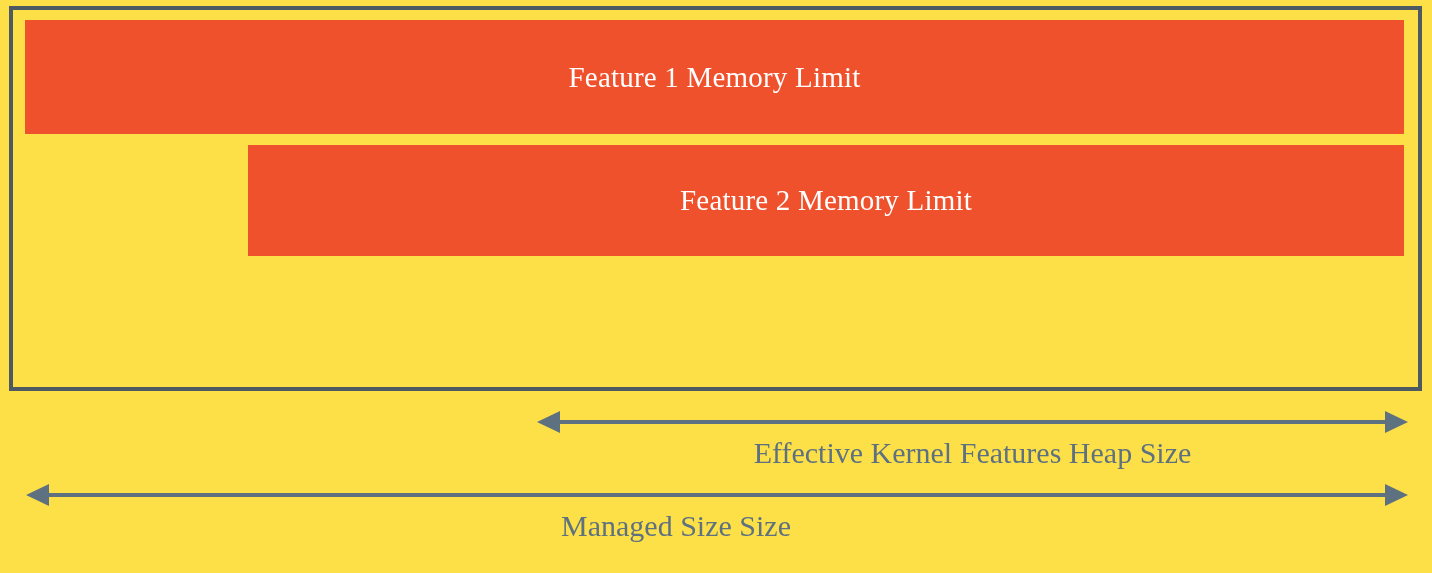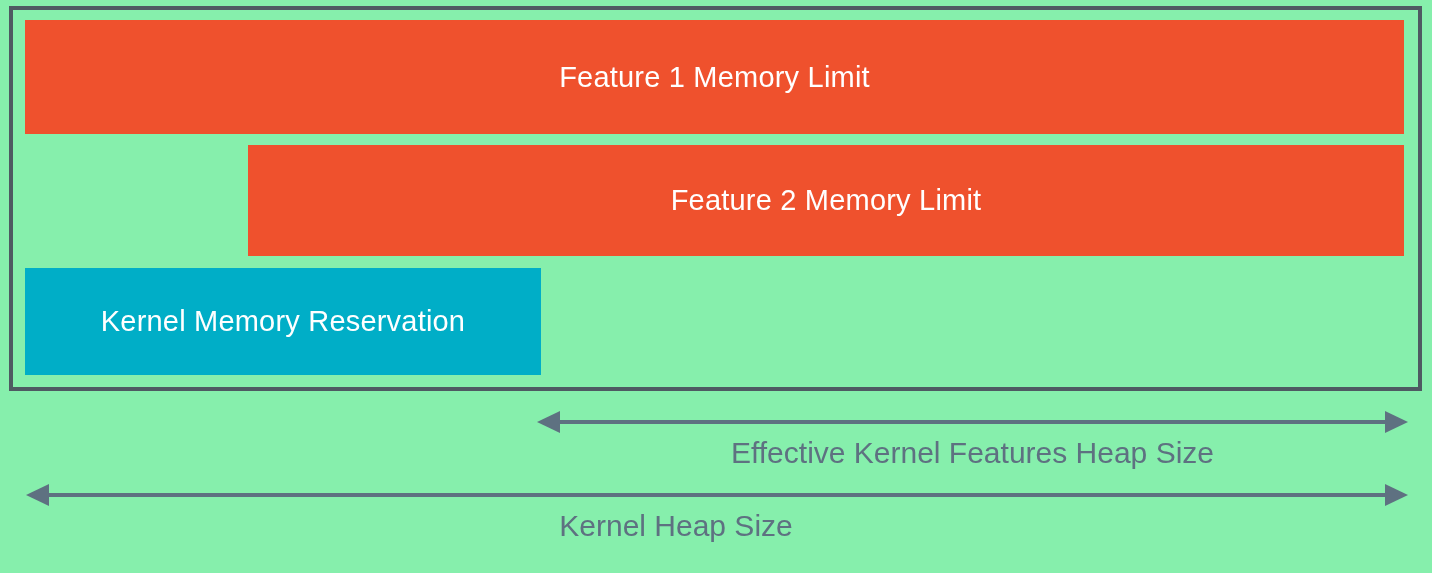--- a/index.html
+++ b/index.html
@@ -4,23 +4,23 @@
 <style>
   html, body {
     margin: 0;
     padding: 0;
     background: #000000;
   }
   #canvas {
     position: relative;
     width: 1432px;
     height: 573px;
-    background: #86efac;
+    background: #fde047;
     overflow: hidden;
-    font-family: Liberation Sans, sans-serif;
+    font-family: Liberation Serif, serif;
   }
 
   
   .heap-box {
     position: absolute;
     left: 9px;
     top: 6px;
     width: 1413px;
     height: 385px;
     border: 4px solid #4E5A62;
@@ -135,31 +135,28 @@
   <div class="heap-box"></div>
 
   <div class="bar" id="bar-feature-1" style="background:#EF512D;">
     <span class="bar-label">Feature 1 Memory Limit</span>
   </div>
 
   <div class="bar" id="bar-feature-2" style="background:#EF512D;align-items:center;">
     <span class="bar-label">Feature 2 Memory Limit</span>
   </div>
 
-  <div class="bar" id="bar-kernel" style="background:#00AEC7;">
-    <span class="bar-label">Kernel Memory Reservation</span>
-  </div>
 
   <div class="measure" id="measure-effective">
     <span class="head left"></span>
     <span class="line"></span>
     <span class="head right"></span>
   </div>
   <div class="caption" id="caption-effective">Effective Kernel Features Heap Size</div>
 
   <div class="measure" id="measure-managed">
     <span class="head left"></span>
     <span class="line"></span>
     <span class="head right"></span>
   </div>
-  <div class="caption" id="caption-managed">Kernel Heap Size</div>
+  <div class="caption" id="caption-managed">Managed Size Size</div>
 
 </div>
 
 </body></html>

